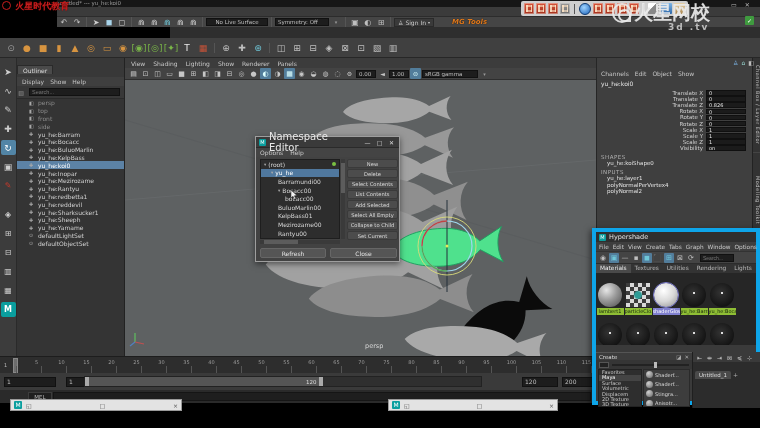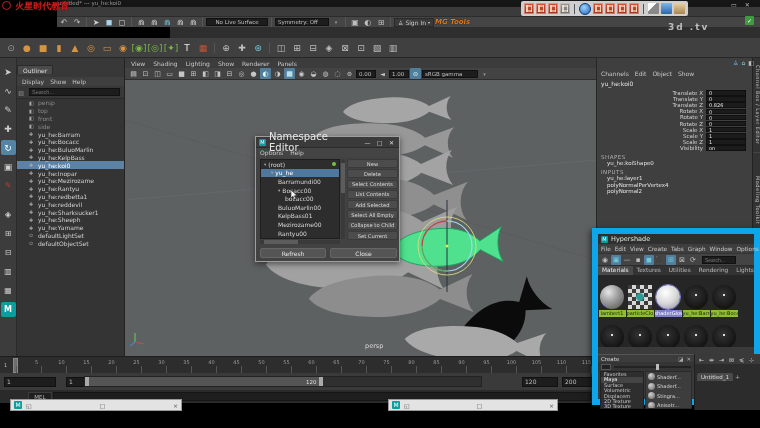--- a/index.html
+++ b/index.html
@@ -75,21 +75,21 @@
   #nsvs{position:absolute;left:85px;top:22px;width:4px;height:80px;background:#3a3a3a}
   #nsvs .thumb{width:4px;height:30px;background:#5c5c5c;margin-top:4px}
   #nshs{position:absolute;left:4px;top:103px;width:80px;height:4px;background:#3a3a3a}
   #nshs .thumb{width:34px;height:4px;background:#5c5c5c;margin-left:4px}
   #nsbtns{position:absolute;left:91px;top:22px;width:51px}
   .ns-btn{height:9px;margin-bottom:1.3px;background:#4c4c4c;border:1px solid #3a3a3a;border-radius:2px;color:#ddd;
      font-size:5.2px;display:flex;align-items:center;justify-content:center;white-space:nowrap}
   .ns-bottom{position:absolute;top:111px;height:10px;background:#555;border:1px solid #666;border-radius:2px;
      color:#e5e5e5;font-size:6px;display:flex;align-items:center;justify-content:center}
   
-  #hyper{left:592px;top:228px;width:168px;height:177px;background:#3a3a3a;border:6px solid #0ea5e9;z-index:12;
+  #hyper{left:592px;top:228px;width:168px;height:177px;background:#3a3a3a;border:4px solid #0ea5e9;z-index:12;
      box-shadow:-2px 2px 6px rgba(0,0,0,.5)}
   #hyper .title{height:10px;background:#2f2f2f;display:flex;align-items:center;gap:3px;padding:0 3px}
   #hyper .title .tt{color:#e4e4e4;font-size:6.5px}
   #hyper .menus{height:9px;font-size:5.8px;color:#c9c9c9;gap:4px;padding-left:3px;background:#3e3e3e}
   #hyper .hstoolbar{height:13px;background:#444;border-top:1px solid #333;border-bottom:1px solid #2c2c2c;gap:1px;padding-left:2px}
   #hyper .hstoolbar .ico{width:10px;height:10px;font-size:7px}
   #hyper .hstoolbar .ico.selected{background:#527d9b;border-radius:1px}
   #hyper .hstoolbar input{width:34px;height:8px;background:#1d1d1d;border:1px solid #111;color:#999;font-size:5px;
       margin-left:3px;padding:0 2px}
   #hstabs{height:9px;background:#333;font-size:5.8px;color:#b9b9b9}
@@ -212,21 +212,21 @@
   <span class="sep"></span>
   <span style="display:contents">
     
   <span class="ico" style="color: rgb(191, 191, 191);">▣</span><span class="ico" style="color: rgb(191, 191, 191);">◐</span><span class="ico" style="color: rgb(191, 191, 191);">⊞</span></span>
   <span class="sep"></span>
   <span id="signin">
     <span style="font-size:6px">♙</span>
     <span>Sign In</span>
     <span style="font-size:4px">▾</span>
   </span>
-  <span id="mgtools-label" style="margin-left:0">MG Tools</span>
+  <span id="mgtools-label" style="margin-left:17px">MG Tools</span>
 </div>
 <div class="abs row" id="shelftabs" style="padding-left:193px">
   
 </div>
 <div class="abs row" id="shelficons" style="padding-left:4px;gap:2px">
   <span style="display:contents">
     
   <span class="ico" style="width: 14px; height: 14px; font-size: 9px; color: rgb(154, 154, 154);">⊙</span><span class="ico" style="width: 14px; height: 14px; font-size: 9px; color: rgb(215, 148, 64);">●</span><span class="ico" style="width: 14px; height: 14px; font-size: 9px; color: rgb(215, 148, 64);">■</span><span class="ico" style="width: 14px; height: 14px; font-size: 9px; color: rgb(215, 148, 64);">▮</span><span class="ico" style="width: 14px; height: 14px; font-size: 9px; color: rgb(215, 148, 64);">▲</span><span class="ico" style="width: 14px; height: 14px; font-size: 9px; color: rgb(215, 148, 64);">◎</span><span class="ico" style="width: 14px; height: 14px; font-size: 9px; color: rgb(215, 148, 64);">▭</span><span class="ico" style="width: 14px; height: 14px; font-size: 9px; color: rgb(215, 148, 64);">◉</span><span class="ico" style="width: 14px; height: 14px; font-size: 9px; color: rgb(122, 182, 72);">[◉]</span><span class="ico" style="width: 14px; height: 14px; font-size: 9px; color: rgb(122, 182, 72);">[◎]</span><span class="ico" style="width: 14px; height: 14px; font-size: 9px; color: rgb(122, 182, 72);">[✦]</span><span class="ico" style="width: 14px; height: 14px; font-size: 9px; color: rgb(232, 232, 232);">T</span><span class="ico" style="width: 14px; height: 14px; font-size: 9px; color: rgb(196, 82, 56);">▦</span><span class="sep"></span><span class="ico" style="width: 14px; height: 14px; font-size: 9px; color: rgb(191, 191, 191);">⊕</span><span class="ico" style="width: 14px; height: 14px; font-size: 9px; color: rgb(191, 191, 191);">✚</span><span class="ico" style="width: 14px; height: 14px; font-size: 9px; color: rgb(111, 199, 216);">⊛</span><span class="sep"></span><span class="ico" style="width: 14px; height: 14px; font-size: 9px; color: rgb(191, 191, 191);">◫</span><span class="ico" style="width: 14px; height: 14px; font-size: 9px; color: rgb(191, 191, 191);">⊞</span><span class="ico" style="width: 14px; height: 14px; font-size: 9px; color: rgb(191, 191, 191);">⊟</span><span class="ico" style="width: 14px; height: 14px; font-size: 9px; color: rgb(191, 191, 191);">◈</span><span class="ico" style="width: 14px; height: 14px; font-size: 9px; color: rgb(191, 191, 191);">⊠</span><span class="ico" style="width: 14px; height: 14px; font-size: 9px; color: rgb(191, 191, 191);">⊡</span><span class="ico" style="width: 14px; height: 14px; font-size: 9px; color: rgb(191, 191, 191);">▧</span><span class="ico" style="width: 14px; height: 14px; font-size: 9px; color: rgb(191, 191, 191);">▥</span></span>
 </div>
 
@@ -775,15 +775,19 @@
     <span class="wtab">Untitled_1</span><span class="plus">+</span>
   </div>
 </div>
 
 <div class="abs" id="wm-tl-box1"></div>
 <div class="abs" id="wm-tl-box2"></div>
 <div class="abs" id="wm-tl-text">
   <span class="logo"></span>
   <span>火星时代教育</span>
 </div>
+<div class="abs" id="wm-tr">
+  <span class="logo"></span>
+  <span>火星网校</span>
+</div>
 <div class="abs" id="wm-tr-sub">3d .tv</div>
 
 </div>
 
 </body></html>

